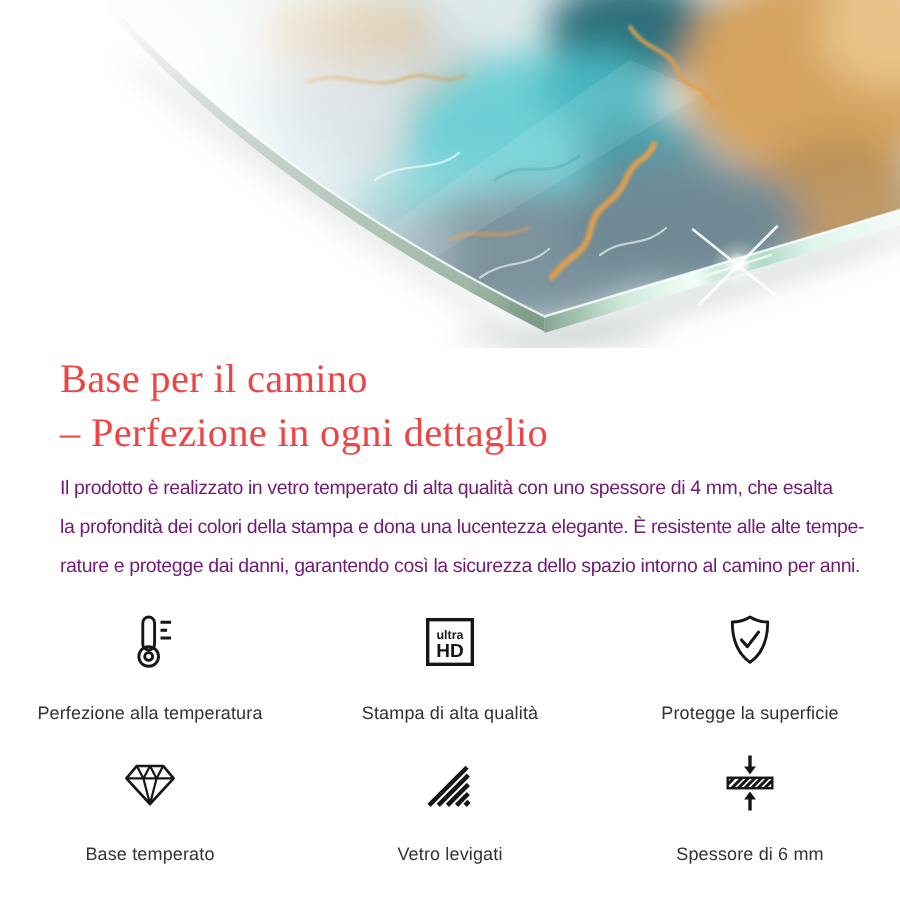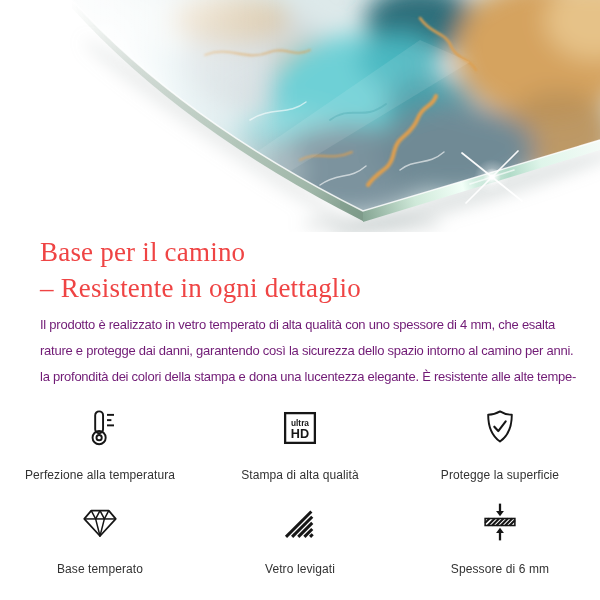--- a/index.html
+++ b/index.html
@@ -135,26 +135,26 @@
         <line x1="-30" y1="-24" x2="30" y2="24"></line>
         <line x1="-26" y1="26" x2="26" y2="-26"></line>
         <line x1="-22" y1="7" x2="22" y2="-7" opacity="0.7"></line>
       </g>
       <circle r="2.6" fill="#ffffff"></circle>
     </g>
   </svg>
 </div>
 
 <div class="content">
-  <h1><span>Base per il camino</span><br><span>– Resistente in ogni dettaglio</span></h1>
+  <h1><span>Base per il camino</span><br><span>– Perfezione in ogni dettaglio</span></h1>
 
   <div class="desc">
     <div>Il prodotto è realizzato in vetro temperato di alta qualità con uno spessore di 4 mm, che esalta</div>
+    <div>la profondità dei colori della stampa e dona una lucentezza elegante. È resistente alle alte tempe-</div>
     <div>rature e protegge dai danni, garantendo così la sicurezza dello spazio intorno al camino per anni.</div>
-    <div>la profondità dei colori della stampa e dona una lucentezza elegante. È resistente alle alte tempe-</div>
   </div>
 </div>
 
 <div class="features">
 
   <div class="feature">
     <div class="icon-box">
       <svg width="42" height="42" viewBox="0 0 48 48" fill="none" stroke="#161616" stroke-width="2.2" xmlns="http://www.w3.org/2000/svg">
         <rect x="18.5" y="5" width="9" height="25" rx="4.5"></rect>
         <circle cx="23" cy="35" r="7.5"></circle>

